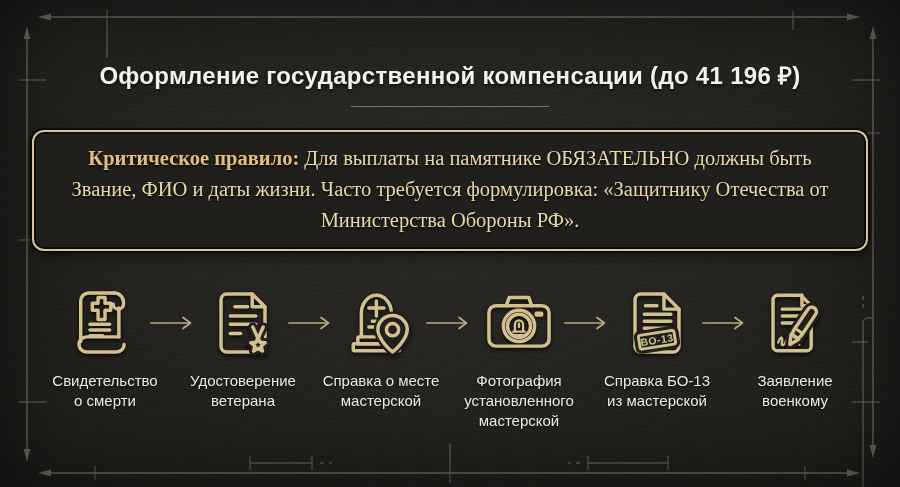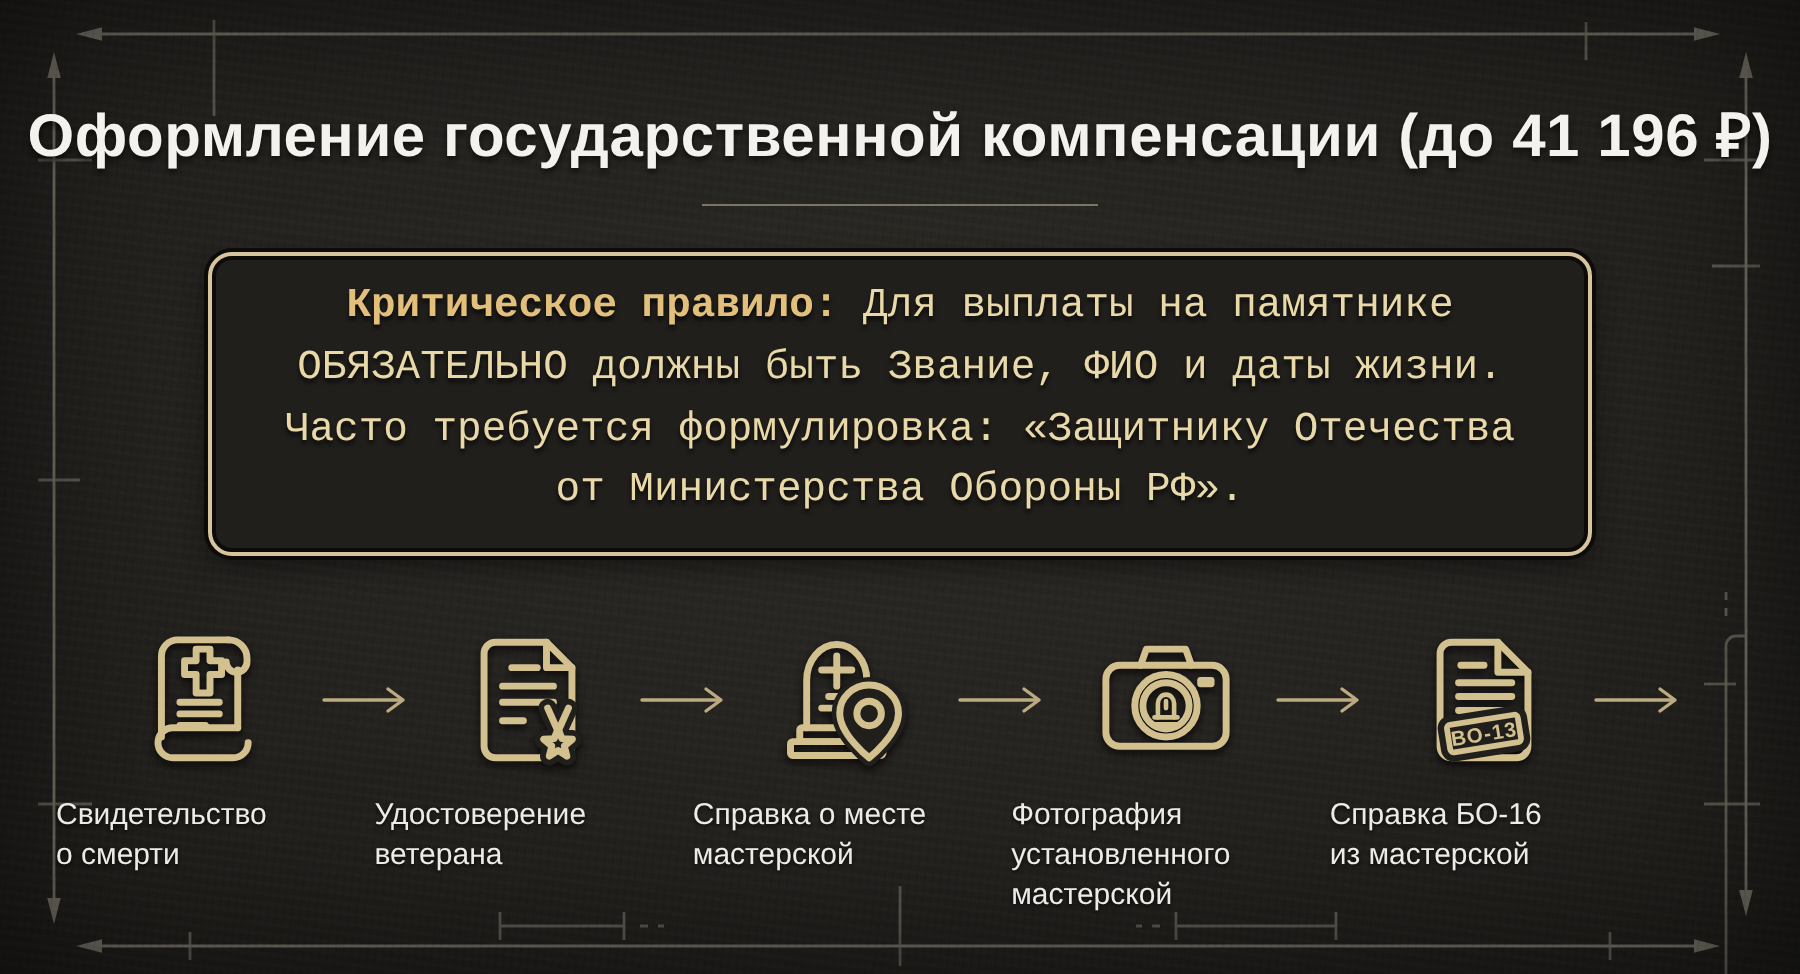--- a/index.html
+++ b/index.html
@@ -13,42 +13,42 @@
     background:
       repeating-linear-gradient(7deg, rgba(255,255,255,.012) 0 2px, transparent 2px 5px),
       repeating-linear-gradient(97deg, rgba(0,0,0,.06) 0 1px, transparent 1px 4px);
   }
   .vignette{position:absolute;inset:0;pointer-events:none;box-shadow:inset 0 0 90px rgba(0,0,0,.55);}
   .frame-svg{position:absolute;inset:0;pointer-events:none;}
   .frame-svg line,.frame-svg path{stroke:#6f6b60;stroke-width:1.4;fill:none;}
   .frame-svg polygon{fill:#6f6b60;stroke:none;}
   .content{position:relative;z-index:2;}
   .title{
-    padding-top:46px;text-align:center;font-size:30px;font-weight:bold;
+    padding-top:58px;text-align:center;font-size:24px;font-weight:bold;
     color:#f4f2ee;letter-spacing:.3px;text-shadow:0 2px 3px rgba(0,0,0,.6);
   }
   .divider{width:198px;height:1px;background:#8a8371;opacity:.85;margin:15px auto 0;}
   .rule-box{
-    width:692px;box-sizing:border-box;margin:23px auto 0;
+    width:836px;box-sizing:border-box;margin:23px auto 0;
     border:2px solid #d8c49c;border-radius:12px;background:#201f1c;
     box-shadow:0 0 0 2px #0c0b0a, inset 0 0 0 2px #0c0b0a, 0 5px 12px rgba(0,0,0,.45);
     padding:11px 32px 14px;text-align:center;
-    font-family:Liberation Mono, monospace;font-size:20.5px;line-height:1.5;color:#e9d9a9;
+    font-family:Liberation Serif, serif;font-size:20.5px;line-height:1.5;color:#e9d9a9;
     text-shadow:0 2px 2px rgba(0,0,0,.7);
   }
   .rule-lead{font-weight:bold;color:#e2c07c;}
   .steps{display:flex;align-items:flex-start;margin:34px 52px 0;}
   .step{flex:0 0 106px;width:106px;display:flex;flex-direction:column;align-items:center;}
   .icon-wrap{height:76px;display:flex;align-items:center;justify-content:center;
     filter:drop-shadow(0 2px 2px rgba(0,0,0,.75));}
   svg.icon{width:74px;height:74px;fill:none;stroke:#d3c08f;stroke-width:3;
     stroke-linecap:round;stroke-linejoin:round;overflow:visible;}
   svg.icon .thin{stroke-width:2;}
   .step-label{
-    margin-top:10px;width:154px;flex:none;font-size:15px;line-height:1.34;
+    margin-top:10px;width:154px;flex:none;text-align:center;font-size:15px;line-height:1.34;
     color:#edebe7;white-space:pre-line;text-shadow:0 1px 2px rgba(0,0,0,.7);
   }
   .arrow{flex:1 1 0;height:76px;display:flex;align-items:center;justify-content:center;}
   .arrow svg{width:48px;height:14px;flex:none;margin:0 -10px;overflow:visible;}
   .arrow path{stroke:#bcab80;stroke-width:1.7;fill:none;stroke-linecap:round;stroke-linejoin:round;}
 </style>
 </head>
 <body>
 
 <div id="stage">
@@ -219,30 +219,51 @@
             <path d="M38 7H18c-2.8 0-5 2.2-5 5v40c0 2.8 2.2 5 5 5h28c2.8 0 5-2.2 5-5V20L38 7z"></path>
             <path d="M38 7v13h13"></path>
             <path d="M22 17h10M21 24.5h23M21 30.5h23M21 36.5h23"></path>
             <g transform="rotate(-9 32 46.5)">
               <rect x="16.5" y="40.5" width="31" height="12" rx="1.5" stroke="#201f1c" stroke-width="8" fill="#201f1c"></rect>
               <rect x="16.5" y="40.5" width="31" height="12" rx="1.5" stroke-width="2.5"></rect>
               <text x="32" y="49.8" text-anchor="middle" font-size="9" font-weight="bold" font-family="Liberation Sans, sans-serif" letter-spacing="0.5" fill="#d3c08f" stroke="none">ВО-13</text>
             </g>
           </svg>
         </div>
-        <div class="step-label">Справка БО-16
+        <div class="step-label">Справка БО-13
 из мастерской</div>
       </div>
 
       <div class="arrow">
         <svg viewBox="0 0 48 14">
           <path d="M1 7h38"></path>
             <path d="M33 1.5L40.5 7 33 12.5"></path>
         </svg>
       </div>
 
+      <div class="step">
+        <div class="icon-wrap">
+          <svg class="icon" viewBox="0 0 64 64">
+            <path d="M38 8H17c-2.2 0-4 1.8-4 4v40c0 2.2 1.8 4 4 4h25c2.2 0 4-1.8 4-4V17l-9-9z"></path>
+            <path d="M38 8v9h9"></path>
+            <path d="M21 20h21M21 26h21M21 32h21"></path>
+            <path class="thin" d="M17.5 49c1.3-3.8 2.8-6 3.4-2.8.5 2.6-1.5 4.8.7 5 1.9.2 2.4-5 4.3-5s.5 5.2 2.6 5.2 2.4-2.8 4.1-2.8 1.5 2 3.2 2"></path>
+            <g transform="translate(27.5 50.5) rotate(-56)">
+              <g stroke="#201f1c" stroke-width="8" fill="#201f1c">
+                <path d="M8 -4L0 0l8 4"></path>
+                <rect x="8" y="-4" width="30" height="8" rx="4"></rect>
+              </g>
+              <path d="M8 -4L0 0l8 4z"></path>
+              <rect x="8" y="-4" width="30" height="8" rx="4"></rect>
+              <line x1="14" y1="-4" x2="14" y2="4" stroke-width="2.5"></line>
+            </g>
+          </svg>
+        </div>
+        <div class="step-label">Заявление
+военкому</div>
+      </div>
 
     </div>
   </div>
 
   <div class="grain"></div>
   <div class="vignette"></div>
 </div>
 
 </body></html>

